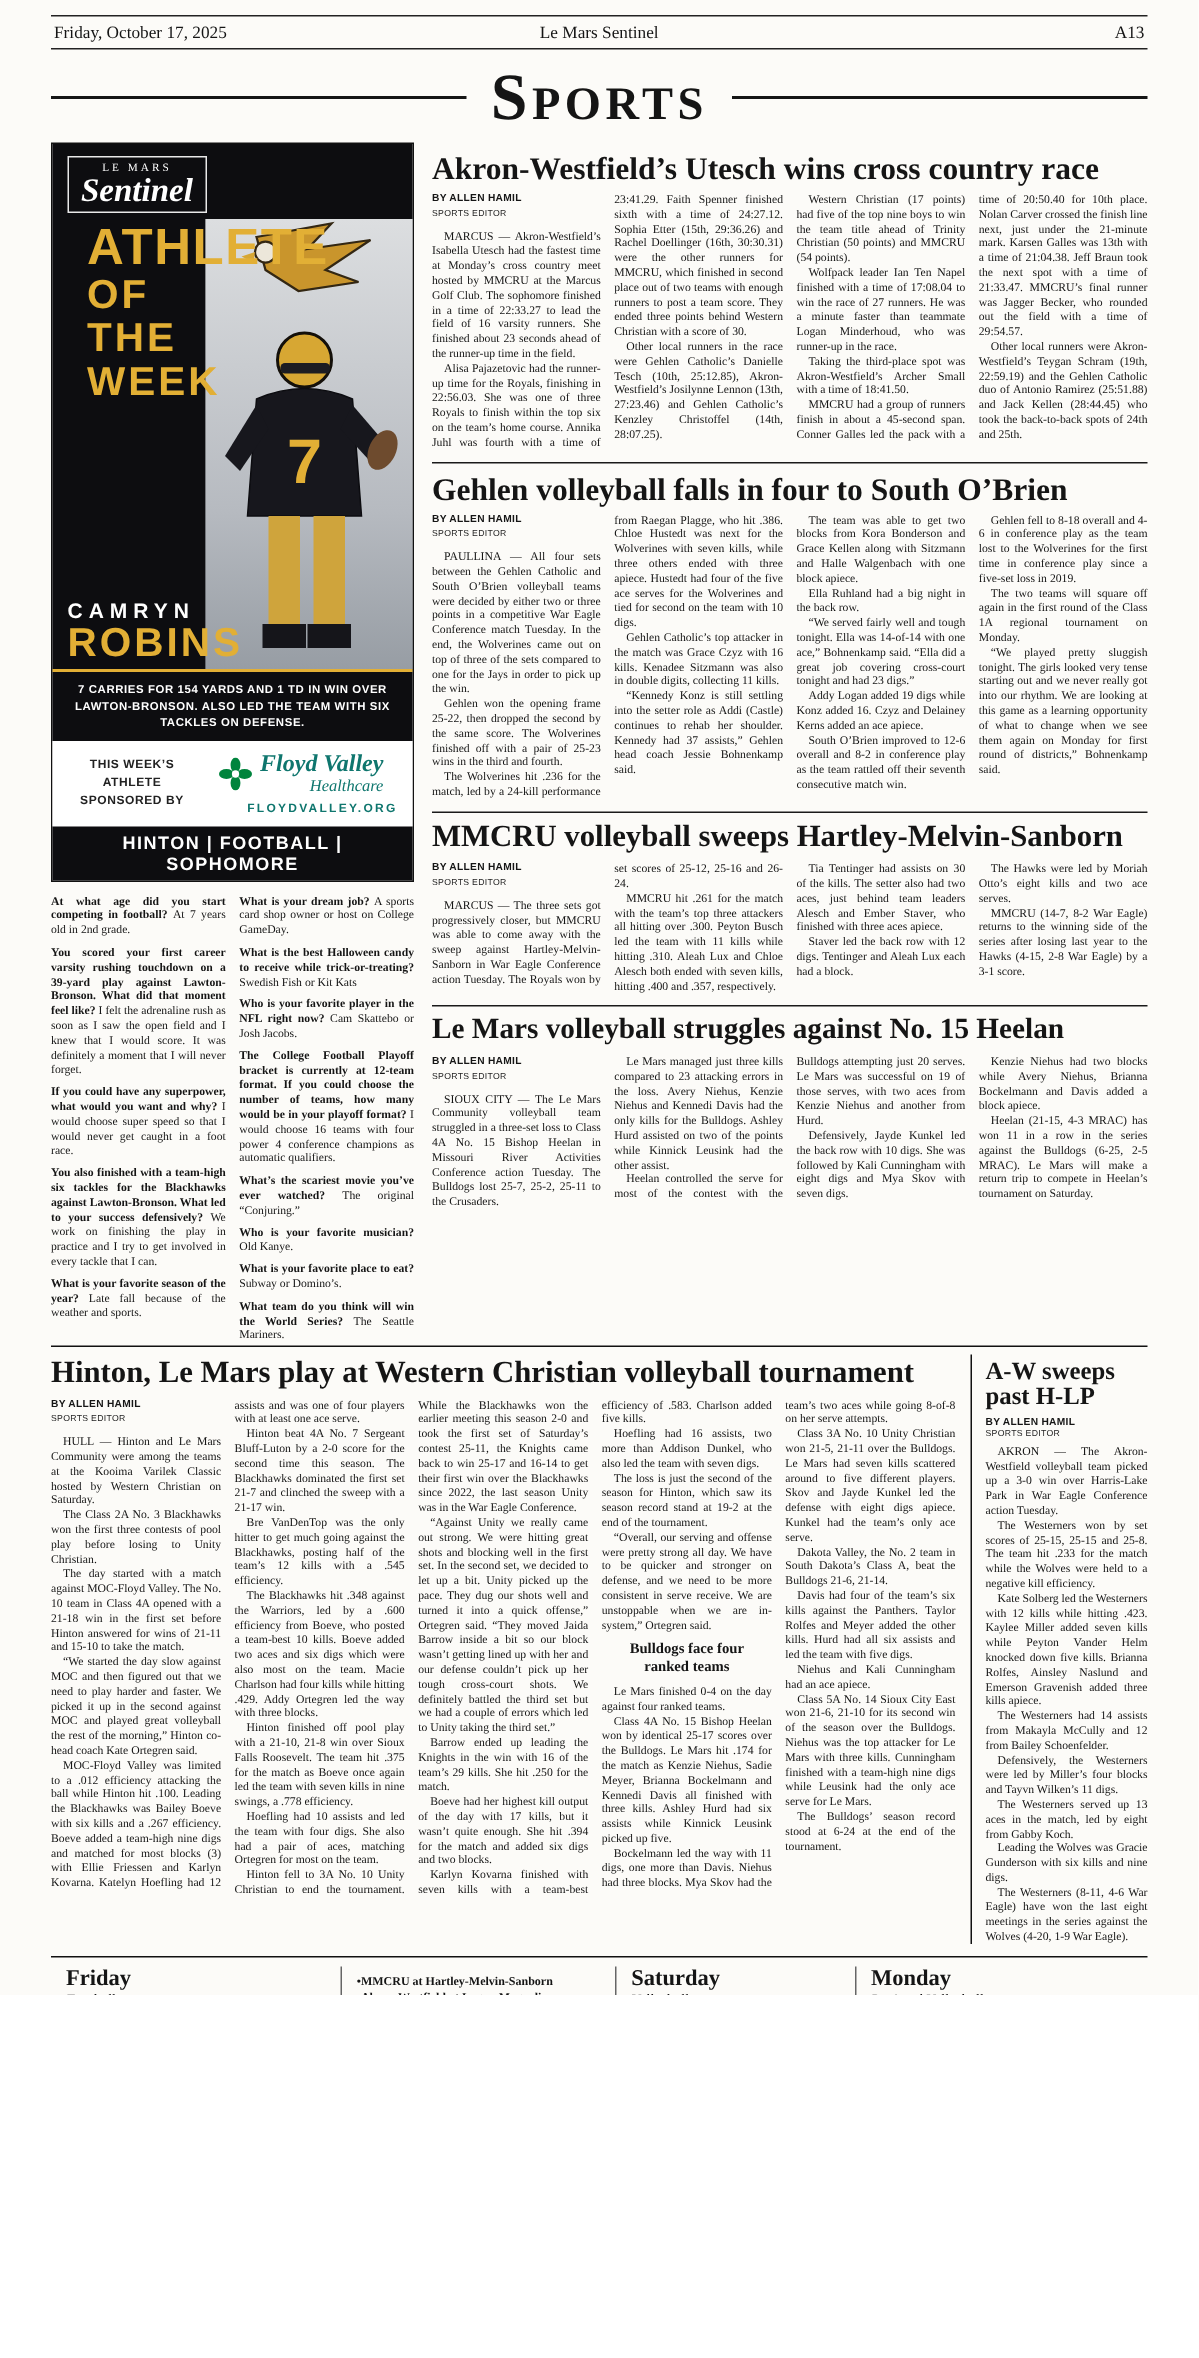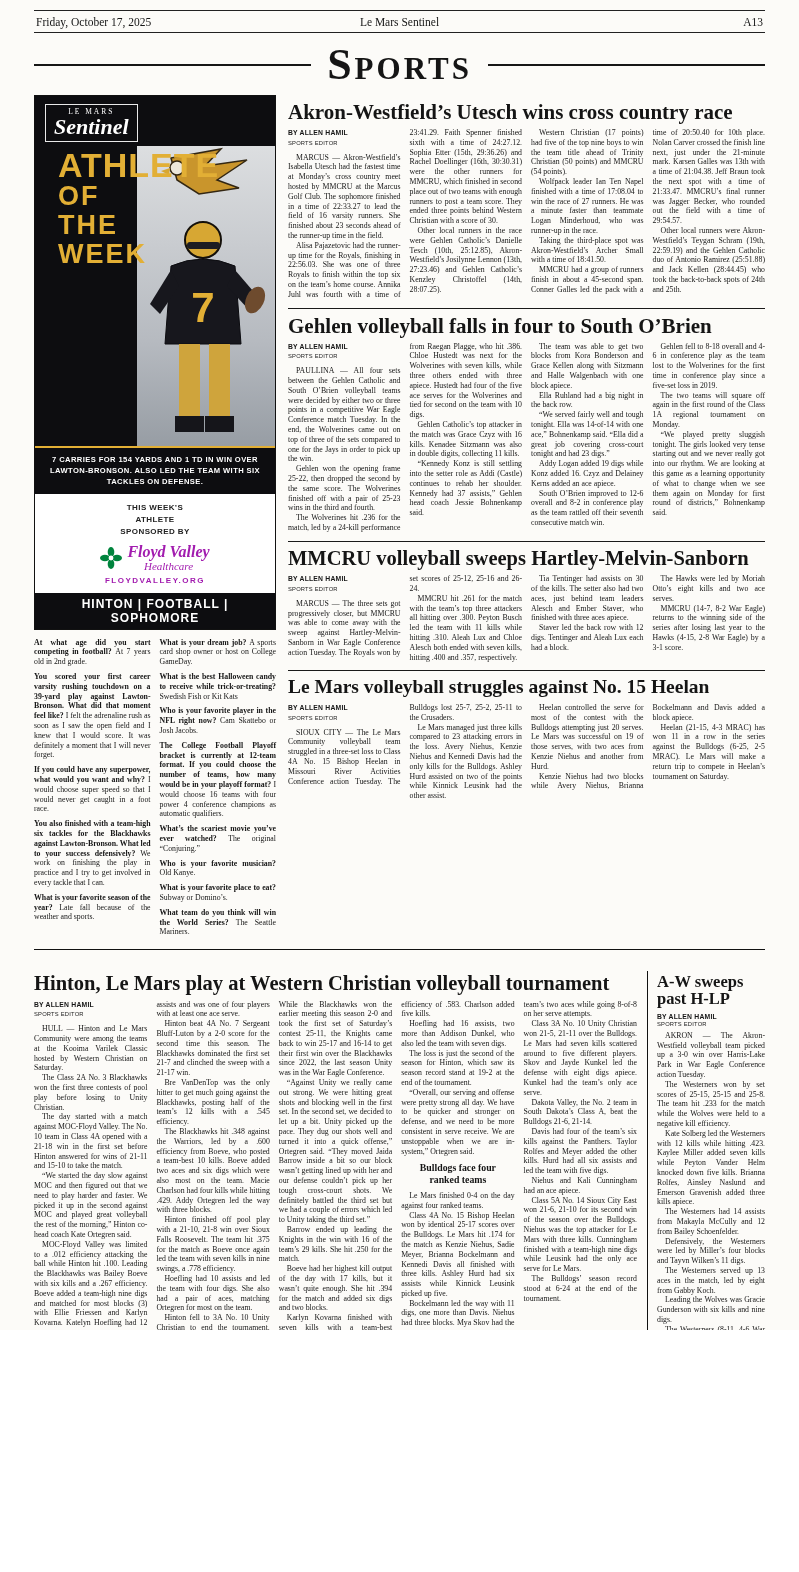--- a/index.html
+++ b/index.html
@@ -52,27 +52,27 @@
   .t-line { font-size:27px; line-height:1.08; letter-spacing:2px; }
   .player-name { position:absolute; left:0; bottom:4px; z-index:3;
     font-family:"Liberation Sans", sans-serif; font-weight:bold; }
   .pn-first { font-size:14px; color:#fff; letter-spacing:4px; }
   .pn-last { font-size:27px; color:#e2af35; letter-spacing:2px; line-height:1; }
   .stat-line {
     border-top:2px solid #e2af35; margin:0 -10px; padding:6px 12px 7px;
     font-family:"Liberation Sans", sans-serif; font-size:7.6px; font-weight:bold;
     text-align:center; line-height:1.45; letter-spacing:.4px; color:#fff;
   }
-  .sponsor-box { background:#fff; display:flex; align-items:center; gap:6px; padding:8px 10px;flex-direction:column; }
+  .sponsor-box { background:#fff; display:flex; align-items:center; gap:6px; padding:8px 10px; }
   .sponsor-label {
     width:86px; font-family:"Liberation Sans", sans-serif; font-size:8px;
     font-weight:bold; text-transform:uppercase; text-align:center; line-height:1.5;
     color:#222; letter-spacing:.4px;
   }
-  .sponsor-logo { flex:1; text-align:center; color:#a21caf; }
+  .sponsor-logo { flex:1; text-align:right; color:#0f766e; }
   .fv-row { display:flex; align-items:center; justify-content:center; gap:5px; }
   .fv-name { font-size:16px; font-weight:bold; font-style:italic; line-height:1; }
   .fv-sub { font-size:11px; font-style:italic; line-height:1.15; }
   .fv-url { font-family:"Liberation Sans", sans-serif; font-size:8px; font-weight:bold;
     letter-spacing:1.5px; margin-top:3px; }
   .info-bar {
     background:#0d0d10; color:#fff; text-align:center; padding:4px 2px;
     font-family:"Liberation Sans", sans-serif; font-size:12px; font-weight:bold; letter-spacing:1px;
   }
   .qa-cols {
@@ -92,21 +92,21 @@
   .h-4 { font-size:19.5px; }
   .byline { font-family:"Liberation Sans", sans-serif; font-size:6.8px; font-weight:bold;
     letter-spacing:.2px; margin-bottom:4px; }
   .byline .role { display:block; font-weight:normal; font-size:5.8px; color:#222; margin-top:1px; }
   .body-cols { font-size:7.8px; line-height:9.8px; text-align:justify; column-gap:9px; }
   .cols-4 { column-count:4; }
   .cols-5 { column-count:5; }
   .para { text-indent:8px; }
 
   
-  .bottom { display:flex; border-top:1.5px solid #111; margin-top:12px; padding-top:21px; }
+  .bottom { display:flex; border-top:1.5px solid #111; margin-top:2px; padding-top:5px; }
   .bottom-main { flex:1; min-width:0; padding-right:10px; }
   .h-t { font-size:20.5px; }
   .subhead { font-size:9.8px; font-weight:bold; text-align:center; line-height:1.2;
     margin:6px 8px 5px; break-inside:avoid; }
   .aw { width:118px; flex:none; border-left:1px solid #111; padding-left:9px; }
   .h-aw { font-size:16.5px; }
   .aw-body { font-size:7.8px; line-height:9.8px; text-align:justify; }
 
   
   .footer { display:flex; border-top:1.5px solid #111; border-bottom:1px solid #111;
@@ -178,20 +178,24 @@
                     <rect x="68" y="270" width="29" height="16" fill="#15151a"></rect>
                   </g>
                 </svg>
               </div>
               <div class="title-stack">
                 <div class="t-big">ATHLETE</div>
                 <div class="t-line">OF</div>
                 <div class="t-line">THE</div>
                 <div class="t-line">WEEK</div>
               </div>
+              <div class="player-name">
+                <div class="pn-first">CAMRYN</div>
+                <div class="pn-last">ROBINS</div>
+              </div>
             </div>
             <div class="stat-line">7 CARRIES FOR 154 YARDS AND 1 TD IN WIN OVER LAWTON-BRONSON. ALSO LED THE TEAM WITH SIX TACKLES ON DEFENSE.</div>
           </div>
 
           <div class="sponsor-box">
             <div class="sponsor-label">This week’s athlete sponsored by</div>
             <div class="sponsor-logo">
               <div class="fv-row">
                 <svg width="22" height="22" viewBox="0 0 20 20">
                   <g fill="#00843d">
@@ -300,20 +304,21 @@
           <h2 class="headline h-4">Le Mars volleyball struggles against No. 15 Heelan</h2>
           <div class="body-cols cols-4">
             <div class="byline">
               <span>BY ALLEN HAMIL</span>
               <span class="role">SPORTS EDITOR</span>
             </div>
             <div>
                 <p class="para">SIOUX CITY — The Le Mars Community volleyball team struggled in a three-set loss to Class 4A No. 15 Bishop Heelan in Missouri River Activities Conference action Tuesday. The Bulldogs lost 25-7, 25-2, 25-11 to the Crusaders.</p>
                 <p class="para">Le Mars managed just three kills compared to 23 attacking errors in the loss. Avery Niehus, Kenzie Niehus and Kennedi Davis had the only kills for the Bulldogs. Ashley Hurd assisted on two of the points while Kinnick Leusink had the other assist.</p>
                 <p class="para">Heelan controlled the serve for most of the contest with the Bulldogs attempting just 20 serves. Le Mars was successful on 19 of those serves, with two aces from Kenzie Niehus and another from Hurd.</p>
+                <p class="para">Defensively, Jayde Kunkel led the back row with 10 digs. She was followed by Kali Cunningham with eight digs and Mya Skov with seven digs.</p>
                 <p class="para">Kenzie Niehus had two blocks while Avery Niehus, Brianna Bockelmann and Davis added a block apiece.</p>
                 <p class="para">Heelan (21-15, 4-3 MRAC) has won 11 in a row in the series against the Bulldogs (6-25, 2-5 MRAC). Le Mars will make a return trip to compete in Heelan’s tournament on Saturday.</p>
               </div>
           </div>
         </article>
 
       </section>
     </div>
 
     <section class="bottom">

